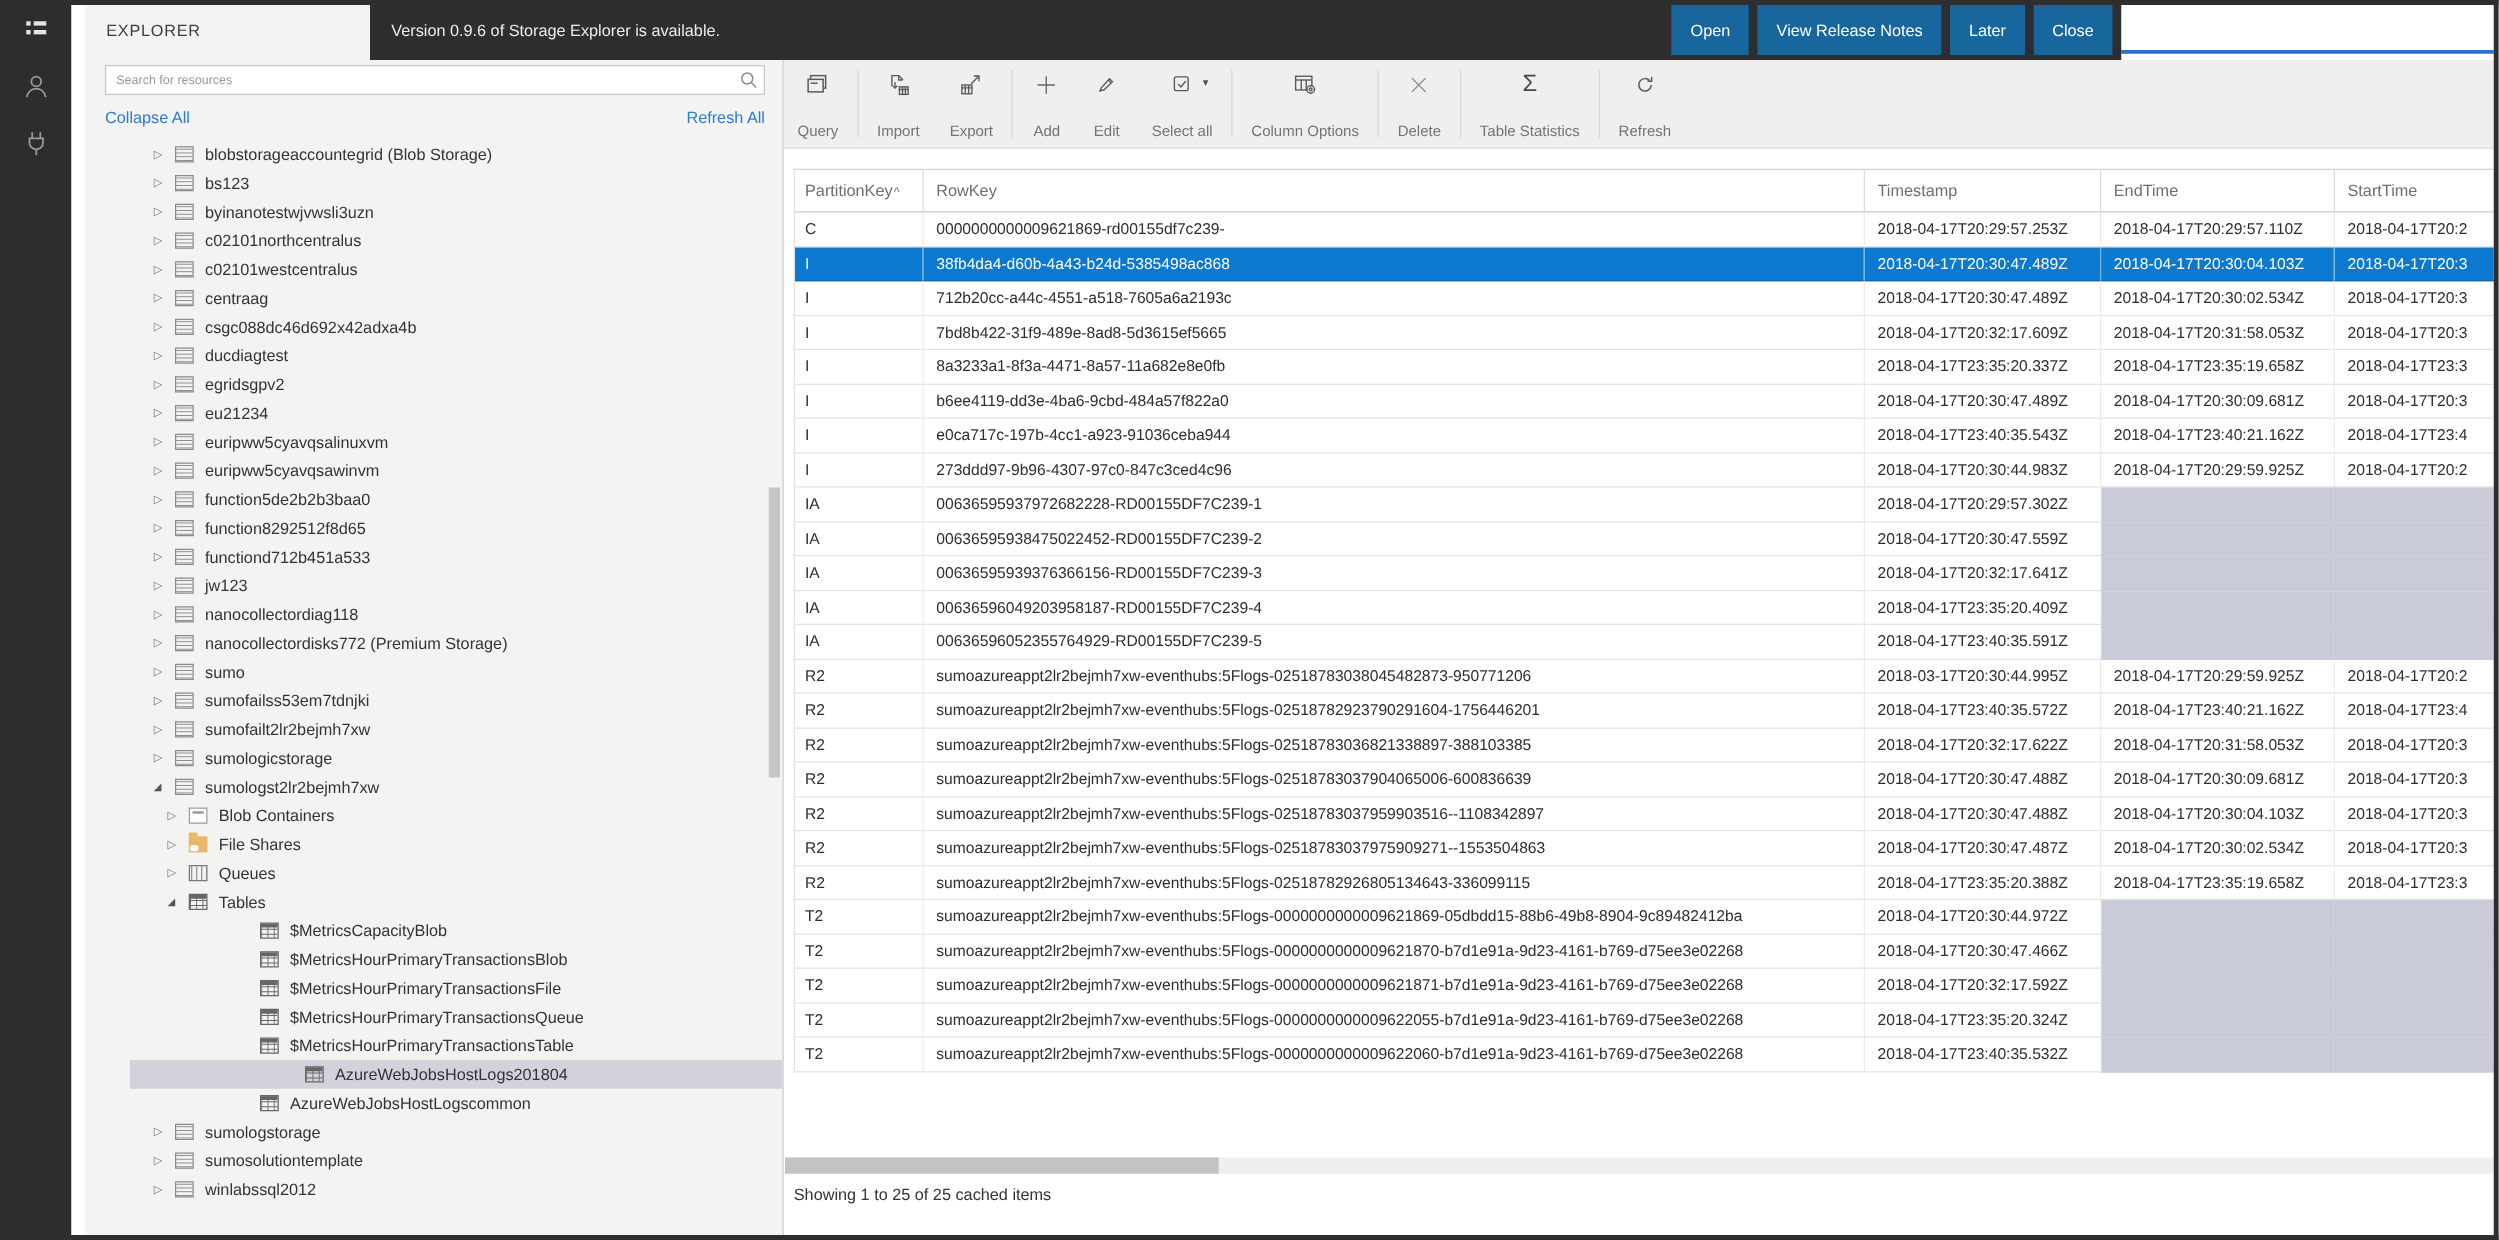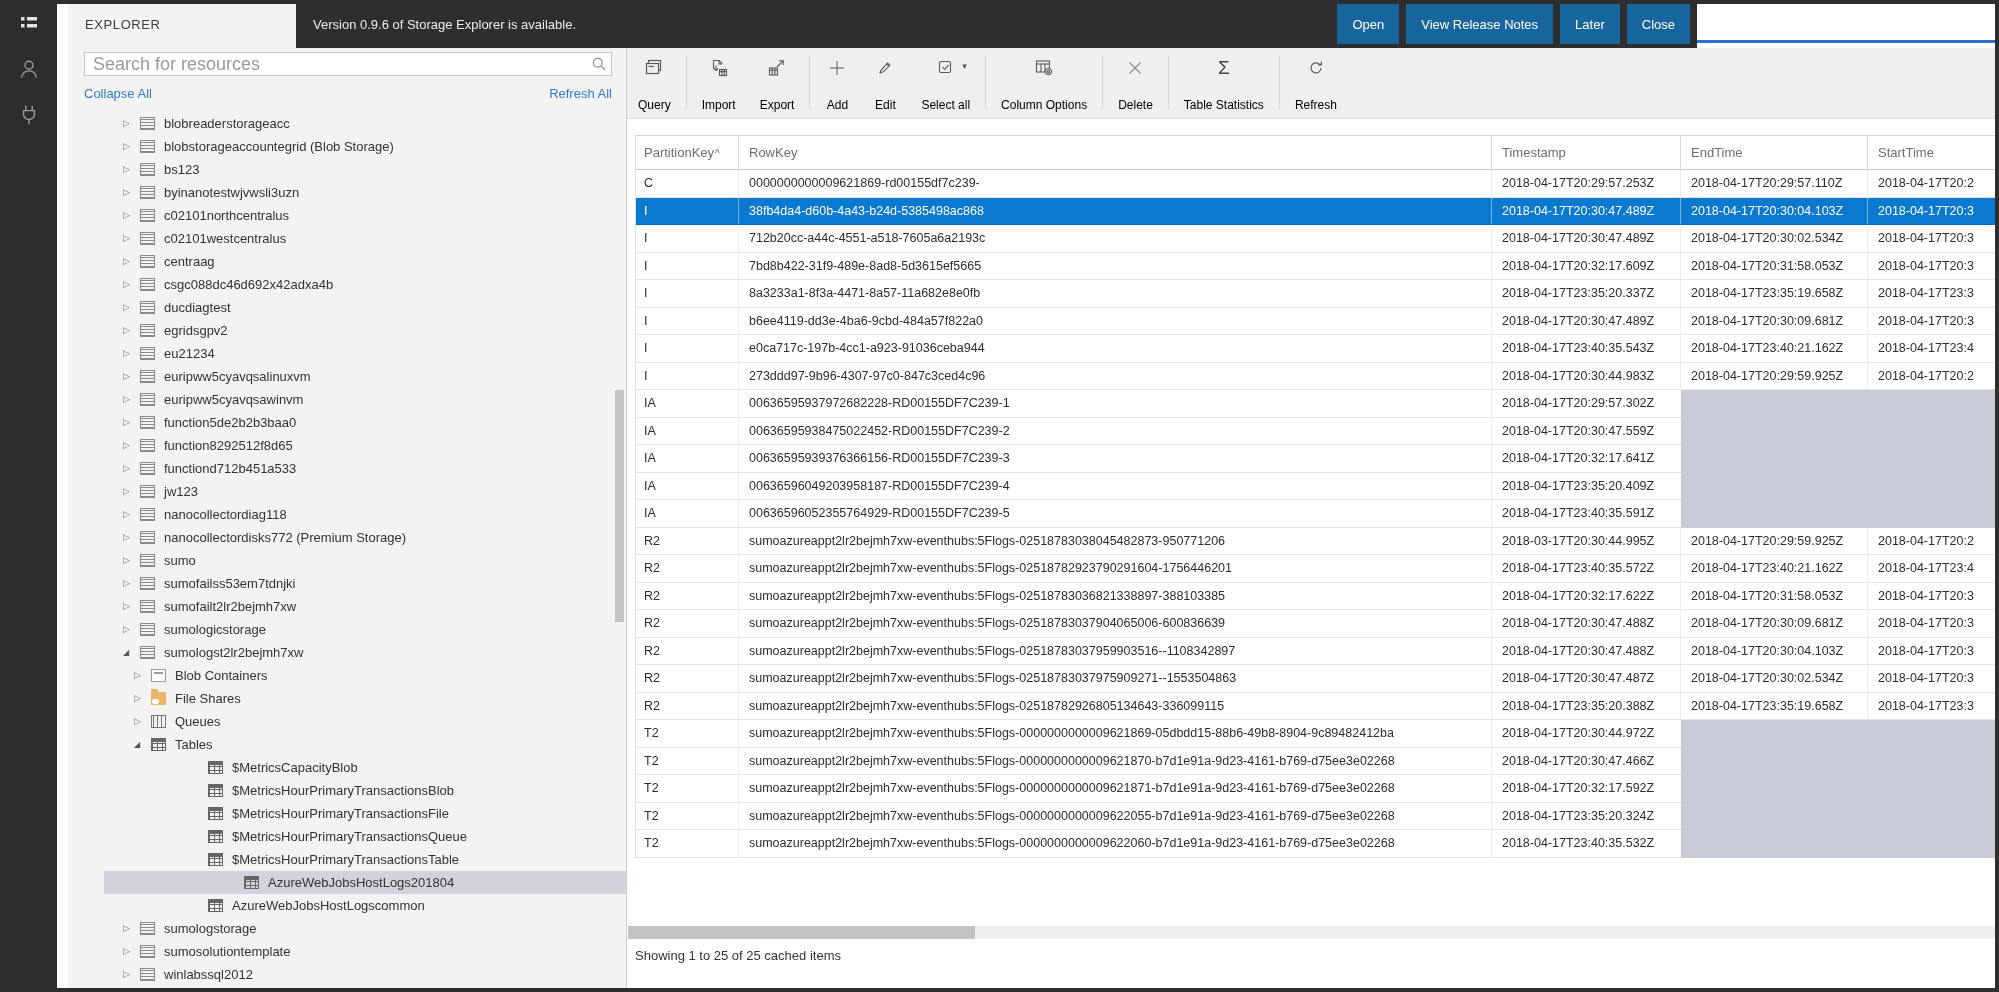--- a/index.html
+++ b/index.html
@@ -7,21 +7,21 @@
   .page{position:relative;width:1999px;height:992px;background:#fff;overflow:hidden;}
 
   
   .activity{position:absolute;left:0;top:0;width:57px;height:100%;background:#2d2d2d;z-index:20;}
   .act-icon{width:57px;height:46px;display:flex;align-items:center;justify-content:center;cursor:pointer;}
 
   
   .panel{position:absolute;left:68px;top:0;width:559px;height:100%;background:#f3f3f1;border-right:1px solid #cfcfcf;z-index:10;}
   .panel-title{height:48px;line-height:50px;padding-left:17px;font-size:13px;color:#3c3c3c;letter-spacing:.6px;}
   .searchwrap{position:absolute;left:16px;right:14px;top:52px;height:24px;}
-  .searchwrap input{width:100%;height:24px;border:1px solid #c6c6c6;background:#fff;padding:0 26px 0 8px;font-size:18px;color:#333;outline:none;}
+  .searchwrap input{width:100%;height:24px;border:1px solid #c6c6c6;background:#fff;padding:0 26px 0 8px;font-size:10px;color:#333;outline:none;}
   .searchwrap input::placeholder{color:#9a9a9a;}
   .search-ic{position:absolute;right:5px;top:4px;}
   .linksrow{position:absolute;left:16px;right:14px;top:86px;display:flex;justify-content:space-between;font-size:13px;}
   .linksrow span{color:#2e7bd2;cursor:pointer;}
   .tree{position:absolute;left:0;right:0;top:112px;bottom:0;overflow:hidden;font-size:13px;color:#333;}
   .trow{height:23px;display:flex;align-items:center;white-space:nowrap;cursor:pointer;}
   .trow.sel{background:#d2d2dc;margin-left:36px;}
   .lvl0{padding-left:55px;}
   .lvl1{padding-left:66px;}
   .lvl2{padding-left:140px;}
@@ -46,21 +46,21 @@
   .notif-buttons{margin-left:auto;display:flex;gap:7px;margin-right:7px;}
   .nbtn{height:40px;background:#17669e;color:#fff;font-size:13px;padding:0 15px;display:flex;align-items:center;border:none;cursor:pointer;}
   .topright{position:absolute;left:1697px;right:4px;top:0;height:43px;background:#fff;border-bottom:3px solid #2b6fd0;z-index:25;}
 
   
   .main{position:absolute;left:616px;right:4px;top:0;bottom:4px;background:#fff;}
   .toolbar{position:absolute;top:48px;left:0;right:0;height:71px;background:#efefee;border-bottom:1px solid #dcdcdc;display:flex;align-items:center;padding-left:10px;}
   .titem{height:62px;display:flex;flex-direction:column;align-items:center;justify-content:center;padding:0 12px;position:relative;cursor:pointer;}
   .ticonbox{height:28px;display:flex;align-items:center;position:relative;}
   .ticonbox.i-selectall::after{content:"▾";position:absolute;right:-9px;top:7px;font-size:9px;color:#555;}
-  .tlbl{font-size:12px;color:#000000;margin-top:16px;white-space:nowrap;}
+  .tlbl{font-size:12px;color:#737373;margin-top:16px;white-space:nowrap;}
   .tsep{width:1px;height:54px;background:#d6d6d6;margin:0 3px;align-self:center;}
   .glyph{font-size:19px;color:#474747;line-height:24px;}
 
   
   .tableview{position:absolute;left:19px;right:0;top:135px;border-left:1px solid #e0e0e0;}
   .grid{display:grid;grid-template-columns:102px 753px 189px 187px minmax(0,1fr);}
   .thead{height:35px;border-top:1px solid #d4d4d4;border-bottom:1px solid #c9c9c9;}
   .hcell{line-height:33px;font-size:13px;color:#6e6e6e;padding-left:10px;white-space:nowrap;overflow:hidden;border-left:1px solid #dcdcdc;cursor:pointer;}
   .hcell:first-child{border-left:none;padding-left:8px;}
   .caret{font-size:10px;color:#6e6e6e;margin-left:1px;}
@@ -121,25 +121,20 @@
             <line x1="10.2" y1="10.2" x2="14" y2="14"></line>
         </svg>
       </span>
     </div>
     <div class="linksrow">
       <span>Collapse All</span>
       <span>Refresh All</span>
     </div>
     <div class="tree">
 
-        <div class="trow lvl0 exp-c">
-          <span class="exp"></span>
-          <span class="ticon i-sa"></span>
-          <span class="tlabel">blobreaderstorageacc</span>
-        </div>
 
         <div class="trow lvl0 exp-c">
           <span class="exp"></span>
           <span class="ticon i-sa"></span>
           <span class="tlabel">blobstorageaccountegrid (Blob Storage)</span>
         </div>
 
         <div class="trow lvl0 exp-c">
           <span class="exp"></span>
           <span class="ticon i-sa"></span>

